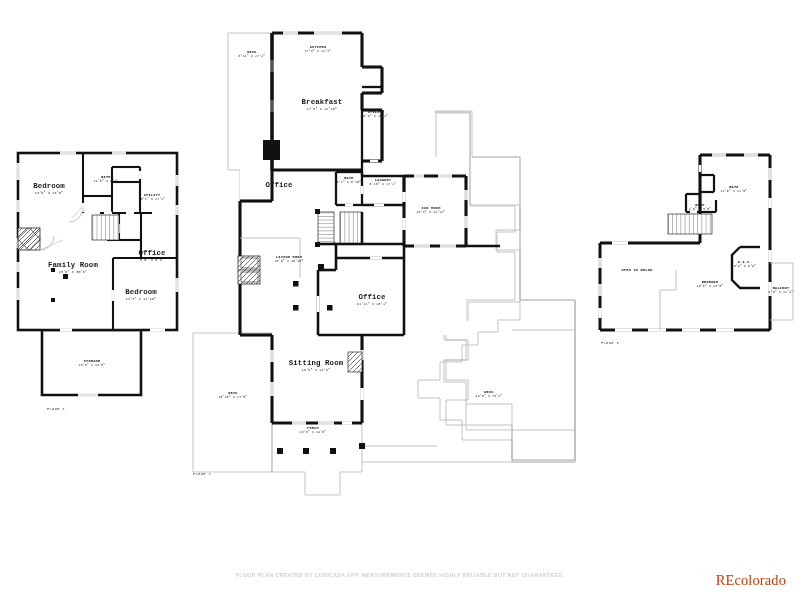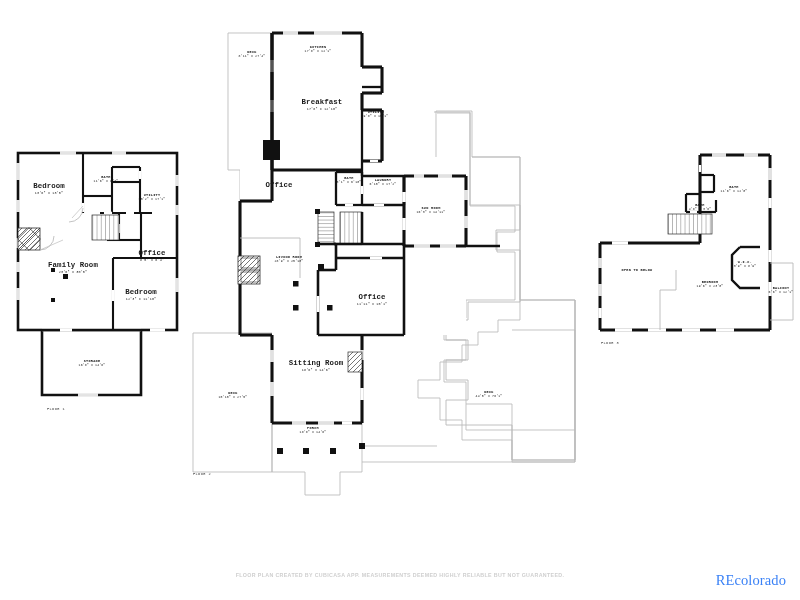--- a/index.html
+++ b/index.html
@@ -51,21 +51,21 @@
     font-size:5.3px;
     letter-spacing:.35px;
     font-weight:700;
     color:#cfcfcf;
   }
   .brand{
     position:absolute;
     right:14px;top:572px;
     font-size:14.5px;
     letter-spacing:.1px;
-    color:#3b82f6;
+    color:#c2410c;
     font-family:"Liberation Serif", serif;
   }
 </style>
 </head>
 <body>
 
 <div id="plan-canvas">
 
 <svg id="plan-svg" viewBox="0 0 800 600" xmlns="http://www.w3.org/2000/svg">
   <defs>

